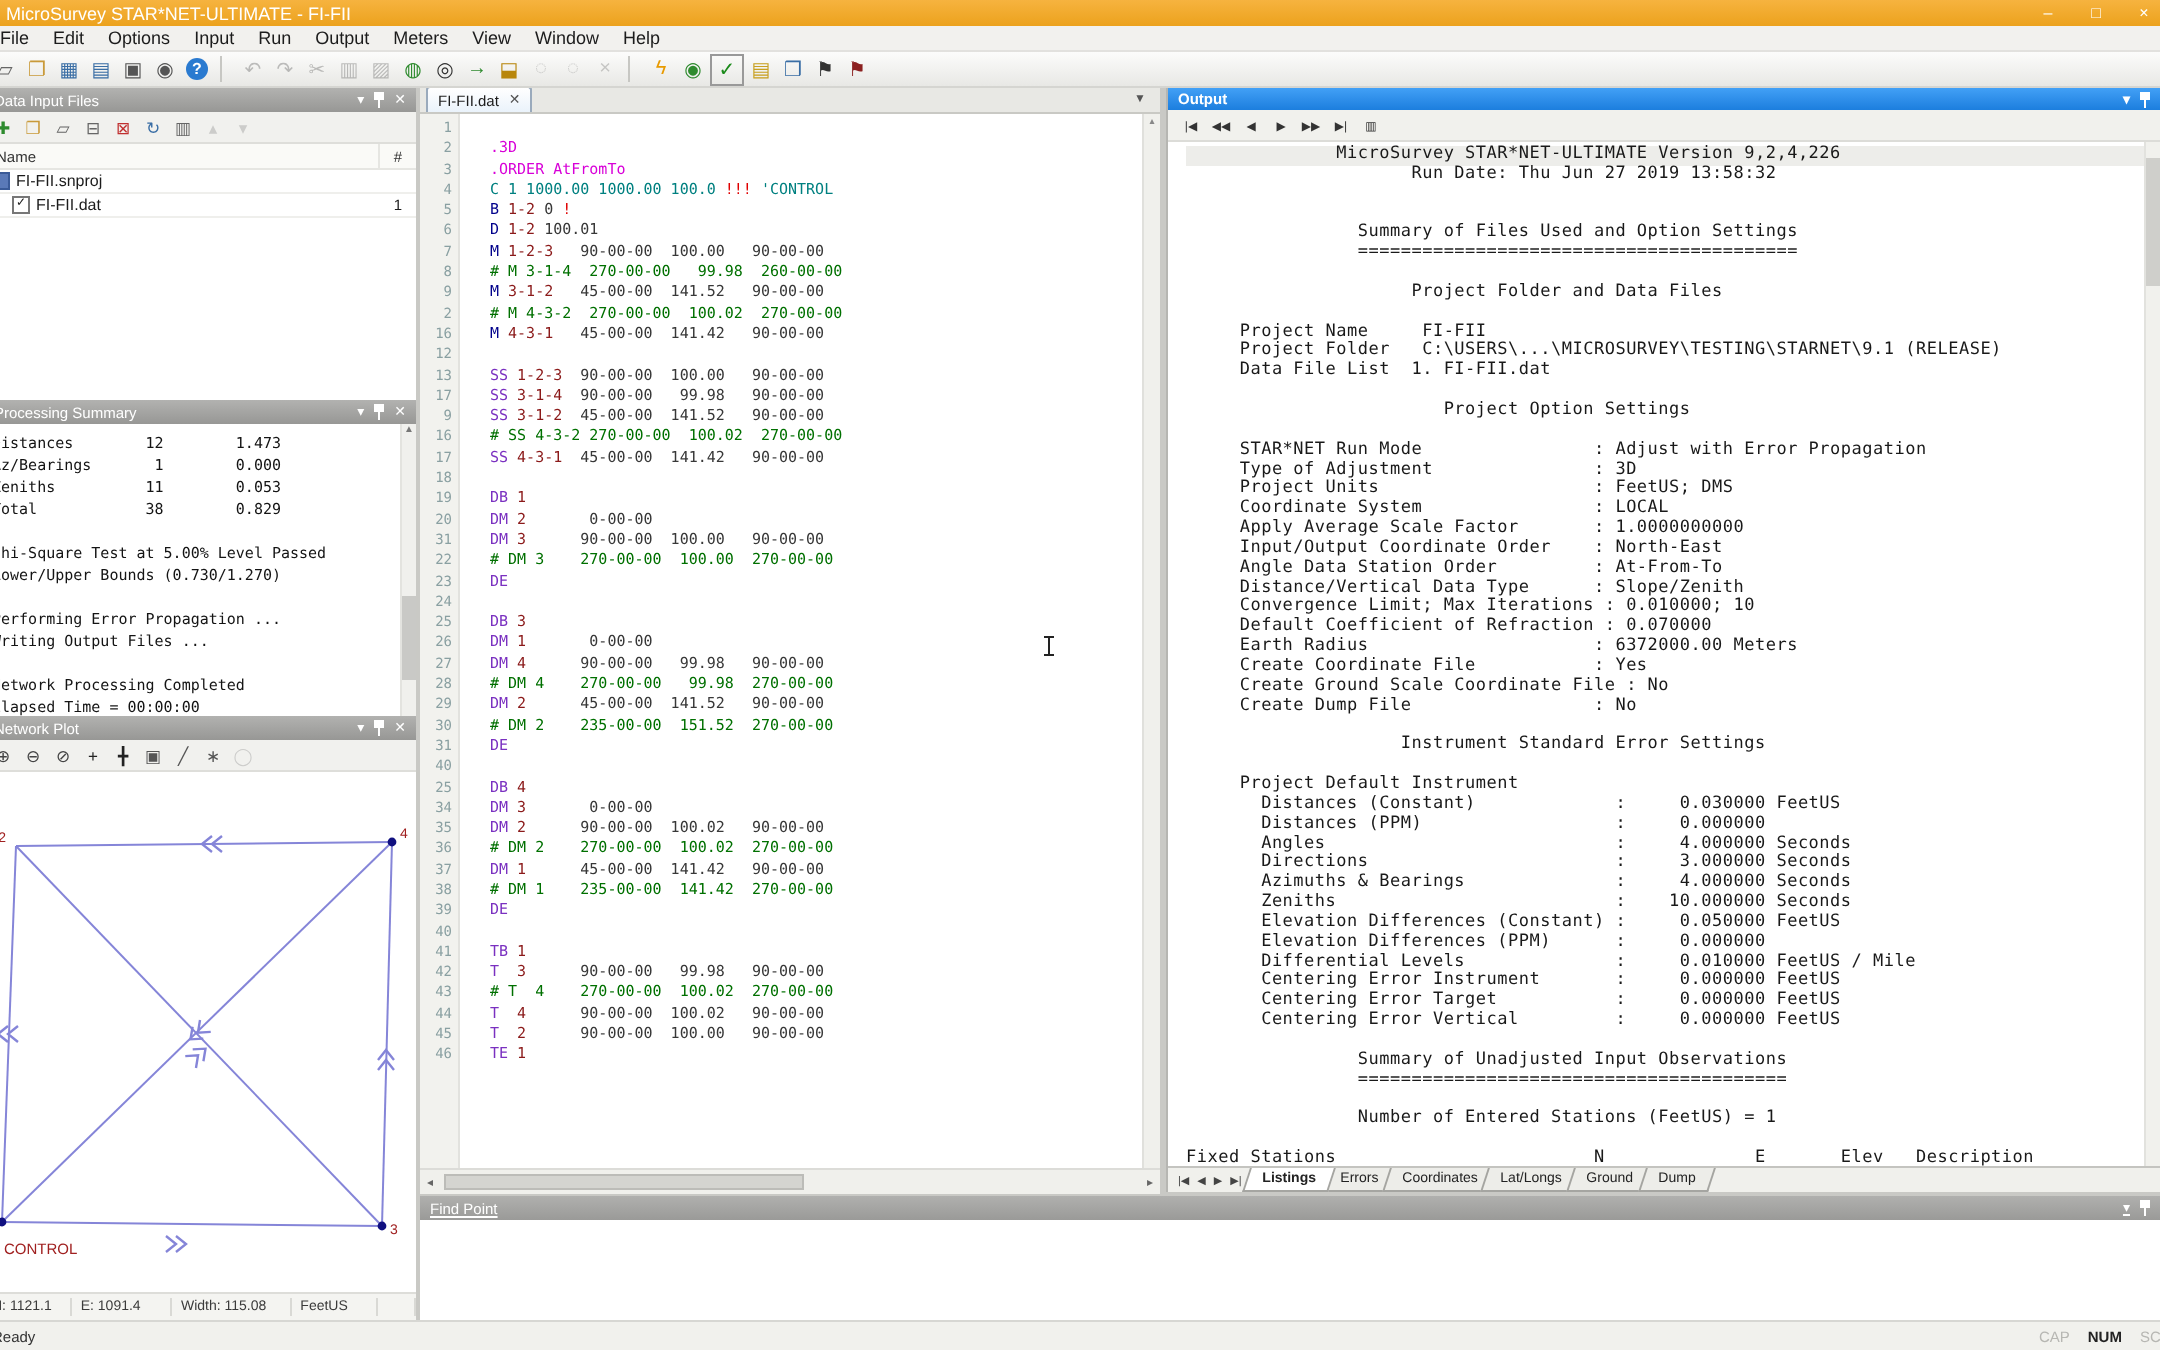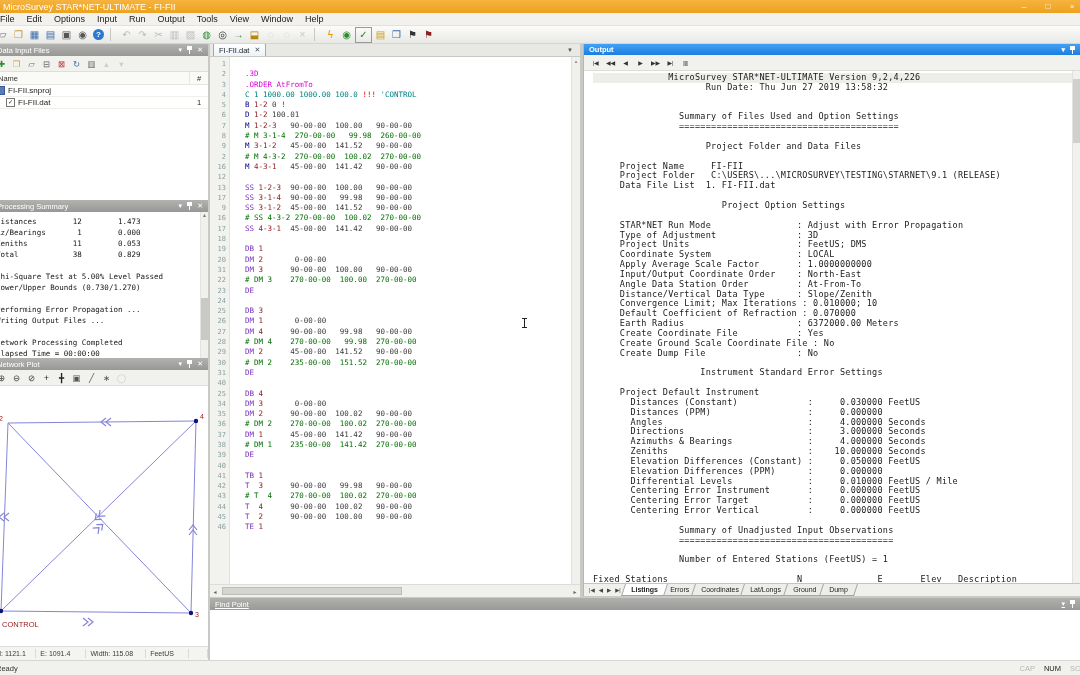--- a/index.html
+++ b/index.html
@@ -105,21 +105,21 @@
   .otab{height:11px;padding:0 7px;margin-left:-4px;transform:skewX(-18deg);background:#eDeDe9;background:#ededE9;
     border:1px solid #a5a5a1;border-top:none;display:flex;align-items:center;}
   .otab>span{transform:skewX(18deg);font-size:7px;color:#222;white-space:nowrap;}
   .otab.active{background:#fff;position:relative;z-index:2;}
   .otab.active>span{font-weight:bold;}
   
   .statusbar{position:absolute;left:0;top:660px;width:1088px;height:15px;background:#f1f1ed;border-top:1px solid #d7d7d3;
     display:flex;align-items:center;font-size:7.5px;color:#333;padding-left:4px;box-sizing:border-box;}
   .sb-right{margin-left:auto;display:flex;gap:9px;margin-right:-10px;}
   .sb-dim{color:#b7b7b3;}
-  .sb-on{color:#222;}
+  .sb-on{color:#222;font-weight:bold;}
 </style>
 </head>
 <body>
 
 <div id="app">
 
   <div class="titlebar">
     <span>MicroSurvey STAR*NET-ULTIMATE - FI-FII</span>
     <div class="winbtns">
       <span class="winbtn">–</span>
@@ -128,21 +128,21 @@
     </div>
   </div>
 
   <div class="menubar" id="menubar">
       <span class="menu-item">File</span>
       <span class="menu-item">Edit</span>
       <span class="menu-item">Options</span>
       <span class="menu-item">Input</span>
       <span class="menu-item">Run</span>
       <span class="menu-item">Output</span>
-      <span class="menu-item">Tools</span>
+      <span class="menu-item">Meters</span>
       <span class="menu-item">View</span>
       <span class="menu-item">Window</span>
       <span class="menu-item">Help</span>
     </div>
   <div class="toolbar" id="main-toolbar">
       <span class="tbicon" style="color: rgb(102, 102, 102);">▱</span>
       <span class="tbicon" style="color: rgb(201, 154, 58);">❐</span>
       <span class="tbicon" style="color: rgb(58, 110, 165);">▦</span>
       <span class="tbicon" style="color: rgb(58, 110, 165);">▤</span>
       <span class="tbicon" style="color: rgb(85, 85, 85);">▣</span>

